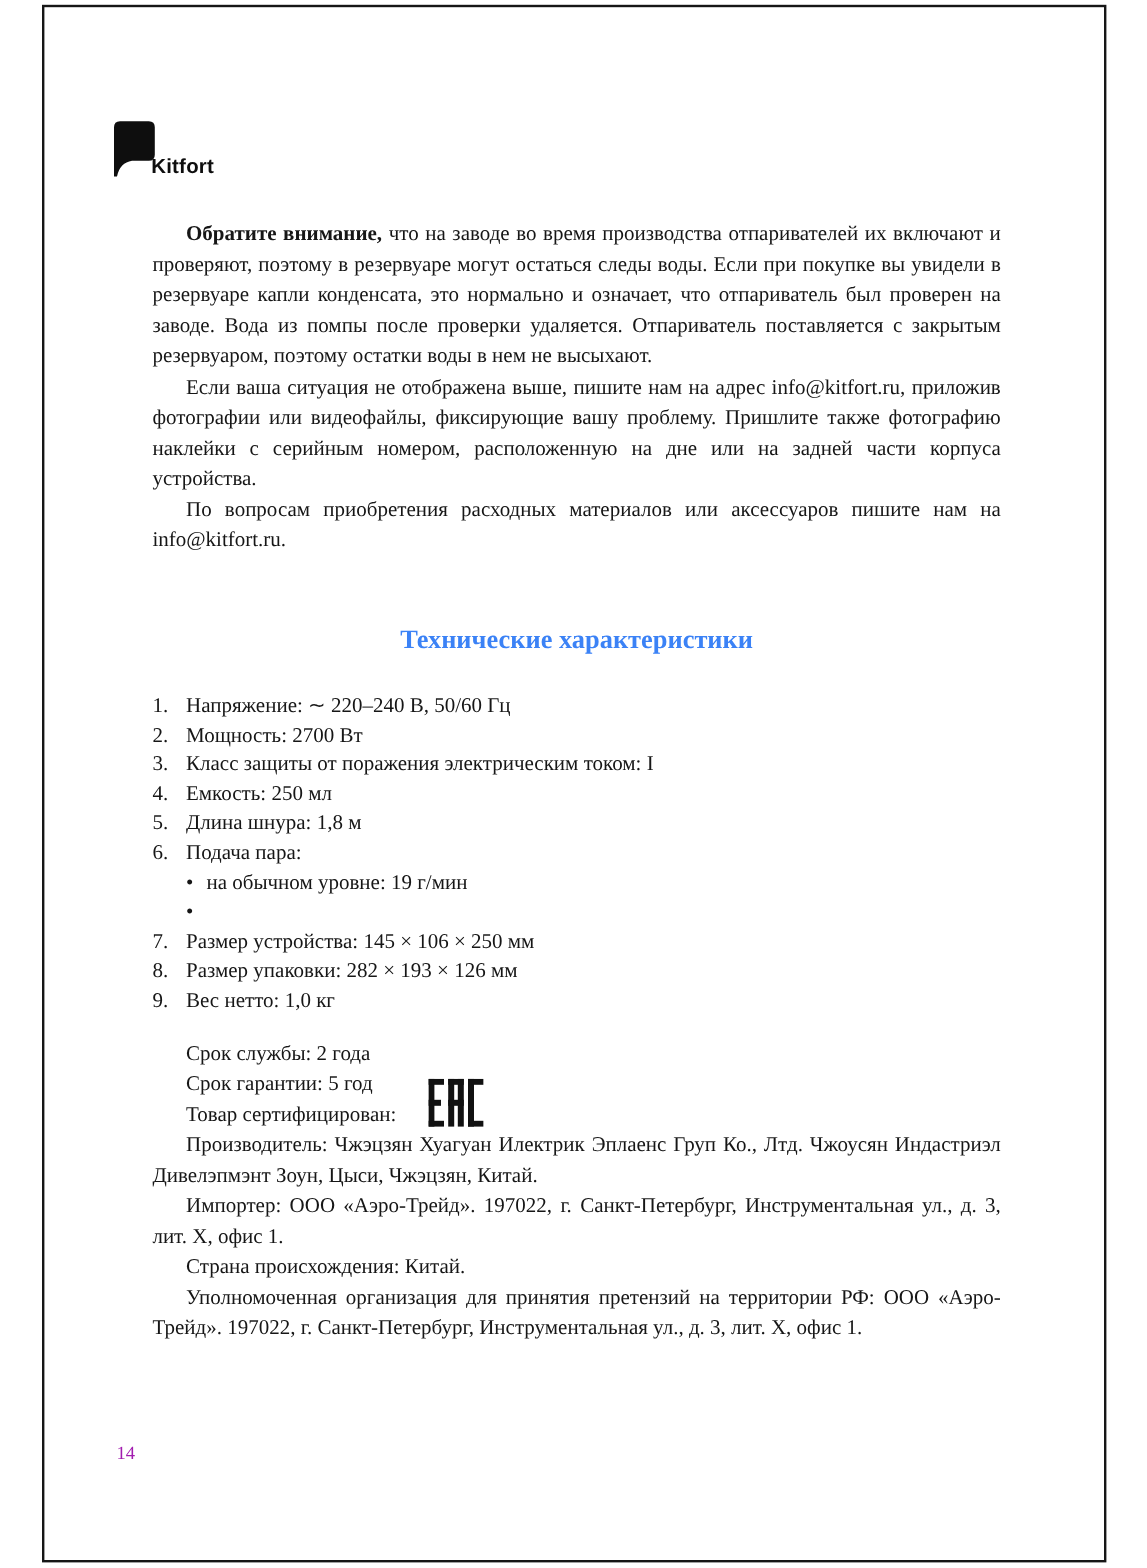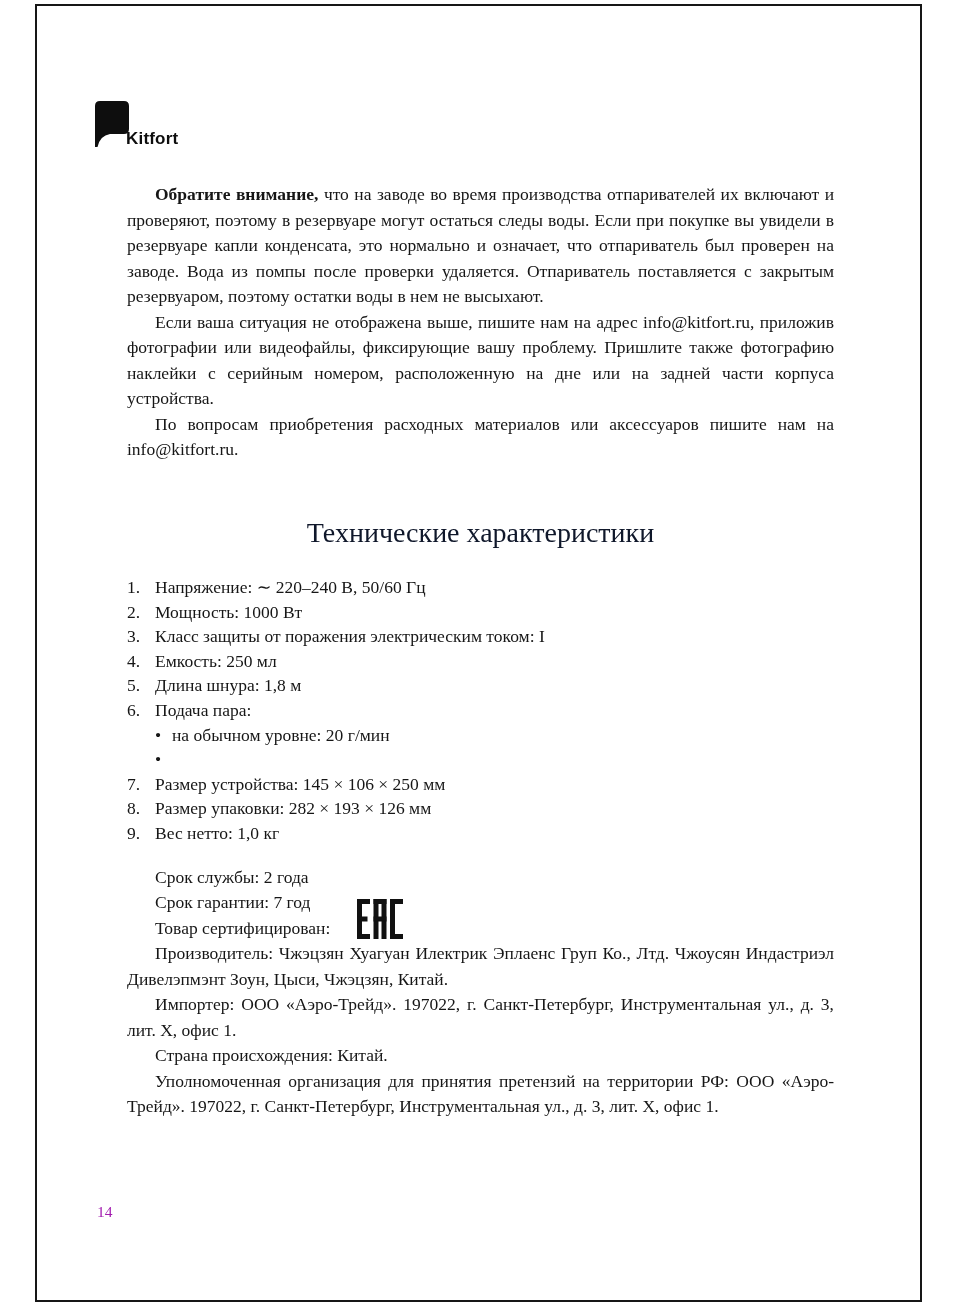--- a/index.html
+++ b/index.html
@@ -26,21 +26,21 @@
     font-weight: bold; font-size: 17px; color: #0e0e0e; letter-spacing: 0.2px;
   }
   .content {
     position: absolute; left: 127px; top: 182px; width: 707px;
     font-size: 17.5px; line-height: 25.5px;
   }
   .para { margin: 0; text-indent: 28px; text-align: justify; }
   .section-title {
     margin: 57px 0 30px 0;
     text-align: center; text-indent: 0;
-    font-size: 28px; font-weight: normal; color: #0f172a;
+    font-size: 22px; font-weight: bold; color: #3b82f6;
   }
   .spec-list { list-style: none; margin: 0; padding: 0; line-height: 24.6px; }
   .spec-row { display: flex; }
   .spec-row .num { flex: none; width: 28px; }
   .spec-row .txt { flex: 1; }
   .sub-row { display: flex; padding-left: 28px; }
   .sub-row .bullet { flex: none; width: 17px; }
   .cert-block { margin-top: 19px; }
   .line { margin: 0; text-indent: 28px; }
   .cert-line { position: relative; }
@@ -70,62 +70,62 @@
 
     <h1 class="section-title">Технические характеристики</h1>
 
     <ol class="spec-list">
       <li class="spec-row">
         <span class="num">1.</span>
         <span class="txt">Напряжение: ∼ 220–240 В, 50/60 Гц</span>
       </li>
       <li class="spec-row">
         <span class="num">2.</span>
-        <span class="txt">Мощность: 1000 Вт</span>
+        <span class="txt">Мощность: 2700 Вт</span>
       </li>
       <li class="spec-row">
         <span class="num">3.</span>
         <span class="txt">Класс защиты от поражения электрическим током: I</span>
       </li>
       <li class="spec-row">
         <span class="num">4.</span>
         <span class="txt">Емкость: 250 мл</span>
       </li>
       <li class="spec-row">
         <span class="num">5.</span>
         <span class="txt">Длина шнура: 1,8 м</span>
       </li>
       <li class="spec-row">
         <span class="num">6.</span>
         <span class="txt">Подача пара:</span>
       </li>
       <li class="sub-row">
         <span class="bullet">•</span>
-        <span class="txt">на обычном уровне: 20 г/мин</span>
+        <span class="txt">на обычном уровне: 19 г/мин</span>
       </li>
       <li class="sub-row">
         <span class="bullet">•</span>
       </li>
       <li class="spec-row">
         <span class="num">7.</span>
         <span class="txt">Размер устройства: 145 × 106 × 250 мм</span>
       </li>
       <li class="spec-row">
         <span class="num">8.</span>
         <span class="txt">Размер упаковки: 282 × 193 × 126 мм</span>
       </li>
       <li class="spec-row">
         <span class="num">9.</span>
         <span class="txt">Вес нетто: 1,0 кг</span>
       </li>
     </ol>
 
     <div class="cert-block">
       <p class="line">Срок службы: 2 года</p>
-      <p class="line">Срок гарантии: 7 год</p>
+      <p class="line">Срок гарантии: 5 год</p>
       <p class="line cert-line">
         <span>Товар сертифицирован:</span>
         <svg class="eac" width="46" height="40" viewBox="0 0 46 40" aria-hidden="true">
           <g fill="#111111">
             <rect x="0" y="0" width="5" height="40"></rect>
             <rect x="0" y="0" width="13" height="5"></rect>
             <rect x="0" y="17.5" width="10.5" height="5"></rect>
             <rect x="0" y="35" width="13" height="5"></rect>
             <rect x="16.5" y="0" width="5" height="40"></rect>
             <rect x="24.5" y="0" width="5" height="40"></rect>

